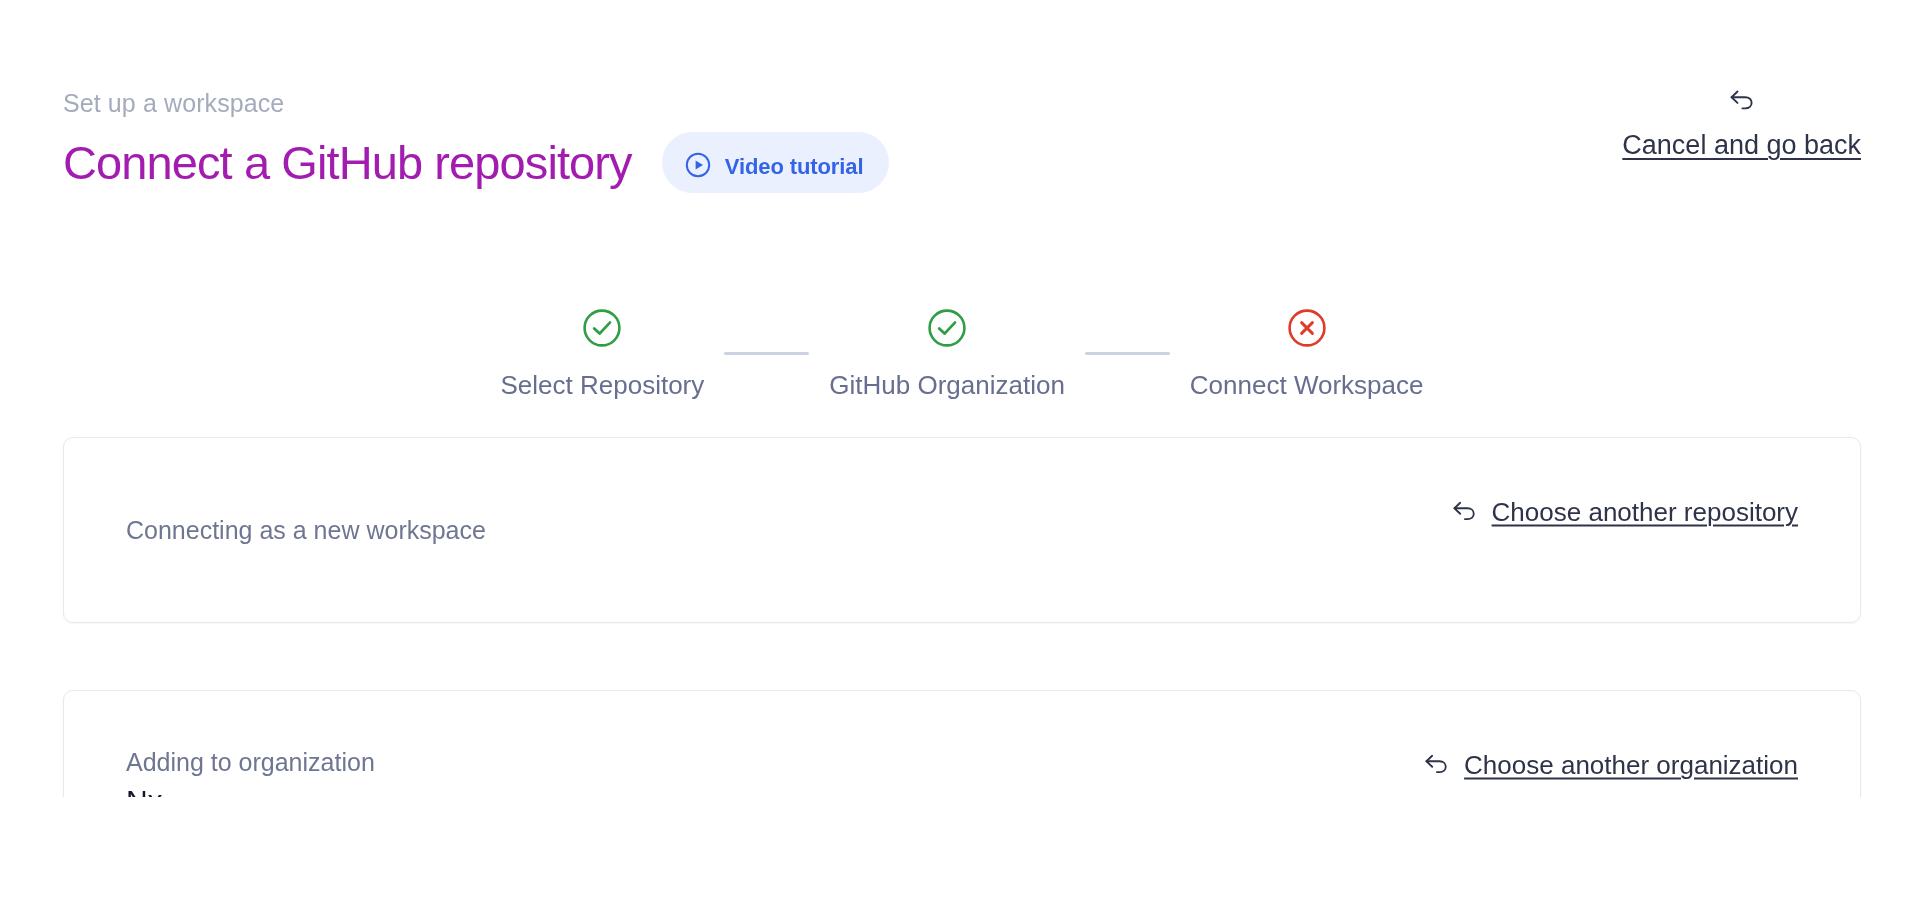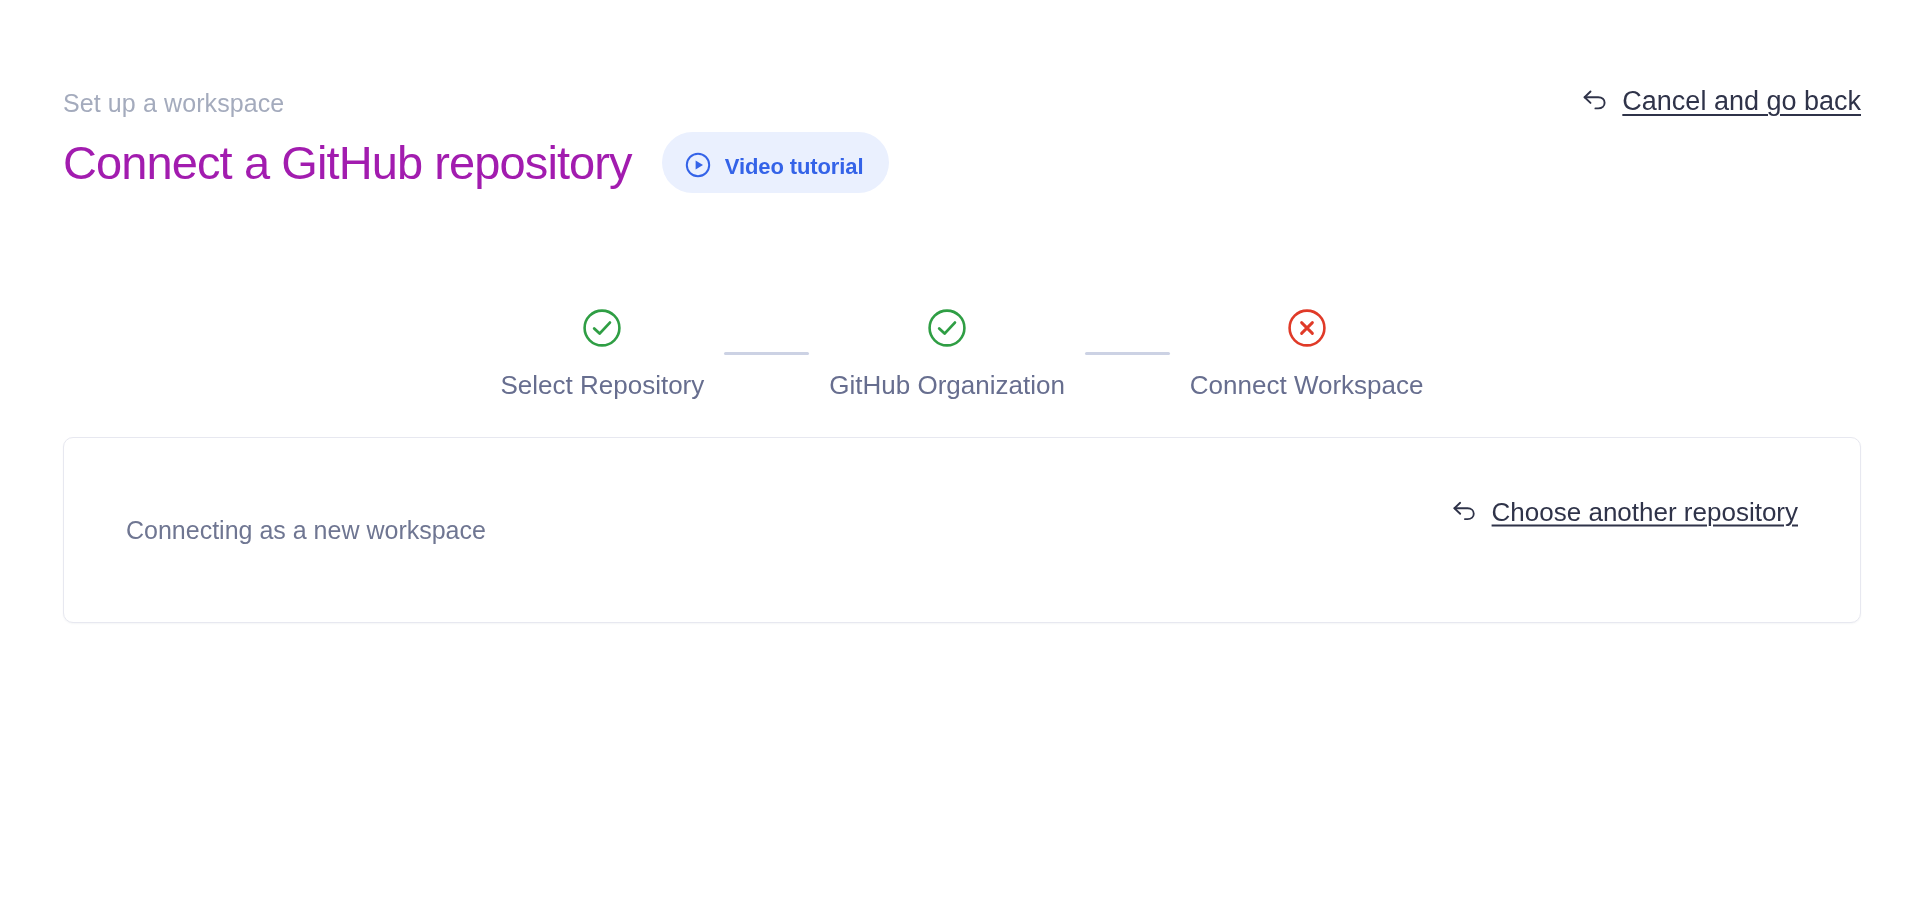--- a/index.html
+++ b/index.html
@@ -68,23 +68,25 @@
     white-space: nowrap;
   }
   .play-icon { display: block; }
 
   
   .cancel-link {
     position: absolute;
     right: 63px;
     top: 85px;
     display: inline-flex;
+    align-items: center;
     gap: 12px;
     cursor: pointer;
     text-decoration: none;
+    flex-direction: column;
   }
   .cancel-label {
     font-size: 27px;
     line-height: 32px;
     color: #2f3349;
     text-decoration: underline;
     text-underline-offset: 4px;
     text-decoration-thickness: 1.6px;
     white-space: nowrap;
   }
@@ -263,14 +265,31 @@
           <svg width="29" height="27" viewBox="0 0 30 28" fill="none">
             <path d="M10.5 6.5 L4.6 12.2 L10.5 17.9" stroke="#2f3349" stroke-width="1.9" stroke-linecap="round" stroke-linejoin="round"></path>
             <path d="M4.6 12.2 H18.2 C22.1 12.2 24.6 14.6 24.6 17.8 C24.6 21 22.1 23.4 18.2 23.4 H15.4" stroke="#2f3349" stroke-width="1.9" stroke-linecap="round" stroke-linejoin="round"></path>
           </svg>
         </span>
         <span class="card-action-label">Choose another repository</span>
       </a>
     </div>
   </div>
 
+  <div class="card" id="card-organization">
+    <div class="card-inner">
+      <div class="card-text">
+        <div class="card-caption">Adding to organization</div>
+        <div class="card-value bold-all">Nx</div>
+      </div>
+      <a class="card-action">
+        <span class="undo-icon">
+          <svg width="29" height="27" viewBox="0 0 30 28" fill="none">
+            <path d="M10.5 6.5 L4.6 12.2 L10.5 17.9" stroke="#2f3349" stroke-width="1.9" stroke-linecap="round" stroke-linejoin="round"></path>
+            <path d="M4.6 12.2 H18.2 C22.1 12.2 24.6 14.6 24.6 17.8 C24.6 21 22.1 23.4 18.2 23.4 H15.4" stroke="#2f3349" stroke-width="1.9" stroke-linecap="round" stroke-linejoin="round"></path>
+          </svg>
+        </span>
+        <span class="card-action-label">Choose another organization</span>
+      </a>
+    </div>
+  </div>
 
 </div>
 
 </body></html>

